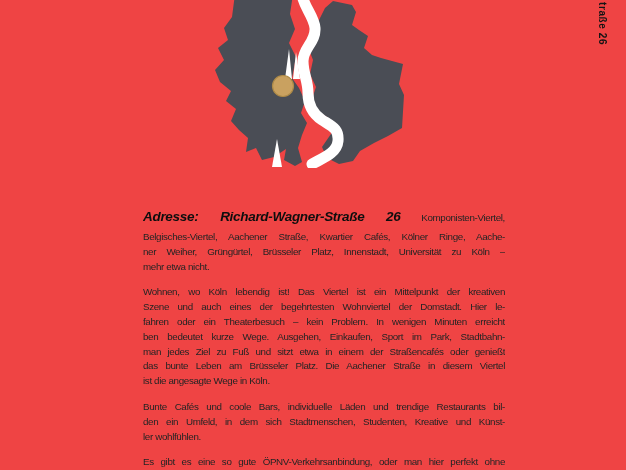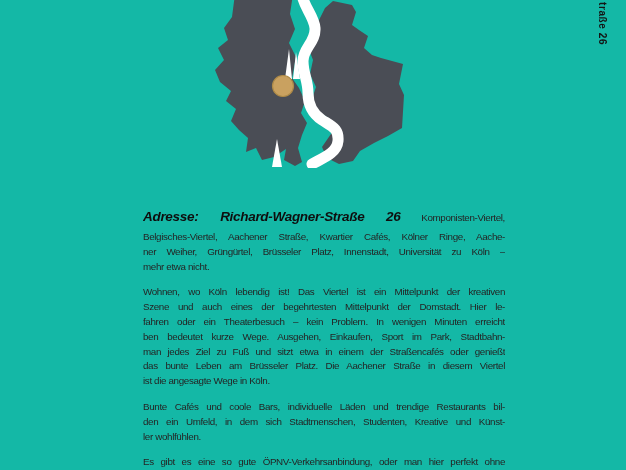--- a/index.html
+++ b/index.html
@@ -1,20 +1,20 @@
 <!DOCTYPE html>
 <html><head>
 <meta charset="utf-8">
 <style>
   html,body{margin:0;padding:0;}
   body{
     width:626px;height:470px;overflow:hidden;background:#ffffff;position:relative;
     font-family:"Liberation Sans", sans-serif;
   }
-  .page{position:absolute;inset:0;background:#14b8a6;}
+  .page{position:absolute;inset:0;background:#ef4444;}
   .map-svg{position:absolute;left:200px;top:0;width:270px;height:168px;}
   .side-label{
     position:absolute;left:597px;top:2px;
     writing-mode:vertical-rl;
     font-weight:bold;font-size:10px;letter-spacing:0.6px;color:#141414;
   }
   .article{
     position:absolute;left:143px;top:204px;width:362px;
     font-size:9.8px;line-height:14.8px;letter-spacing:-0.35px;color:#242424;
   }
@@ -67,21 +67,21 @@
 
       <div class="line">Belgisches-Viertel, Aachener Straße, Kwartier Cafés, Kölner Ringe, Aache-</div>
           <div class="line">ner Weiher, Grüngürtel, Brüsseler Platz, Innenstadt, Universität zu Köln –</div>
           <div class="line last">mehr etwa nicht.</div>
         </div>
     </div>
 
     <div class="para">
 
     <div class="line">Wohnen, wo Köln lebendig ist! Das Viertel ist ein Mittelpunkt der kreativen</div>
-        <div class="line">Szene und auch eines der begehrtesten Mittelpunkt der Domstadt. Hier le-</div>
+        <div class="line">Szene und auch eines der begehrtesten Wohnviertel der Domstadt. Hier le-</div>
         <div class="line">fahren oder ein Theaterbesuch – kein Problem. In wenigen Minuten erreicht</div>
         <div class="line">ben bedeutet kurze Wege. Ausgehen, Einkaufen, Sport im Park, Stadtbahn-</div>
         <div class="line">man jedes Ziel zu Fuß und sitzt etwa in einem der Straßencafés oder genießt</div>
         <div class="line">das bunte Leben am Brüsseler Platz. Die Aachener Straße in diesem Viertel</div>
         <div class="line last">ist die angesagte Wege in Köln.</div>
       </div>
 
     <div class="para">
 
     <div class="line">Bunte Cafés und coole Bars, individuelle Läden und trendige Restaurants bil-</div>

